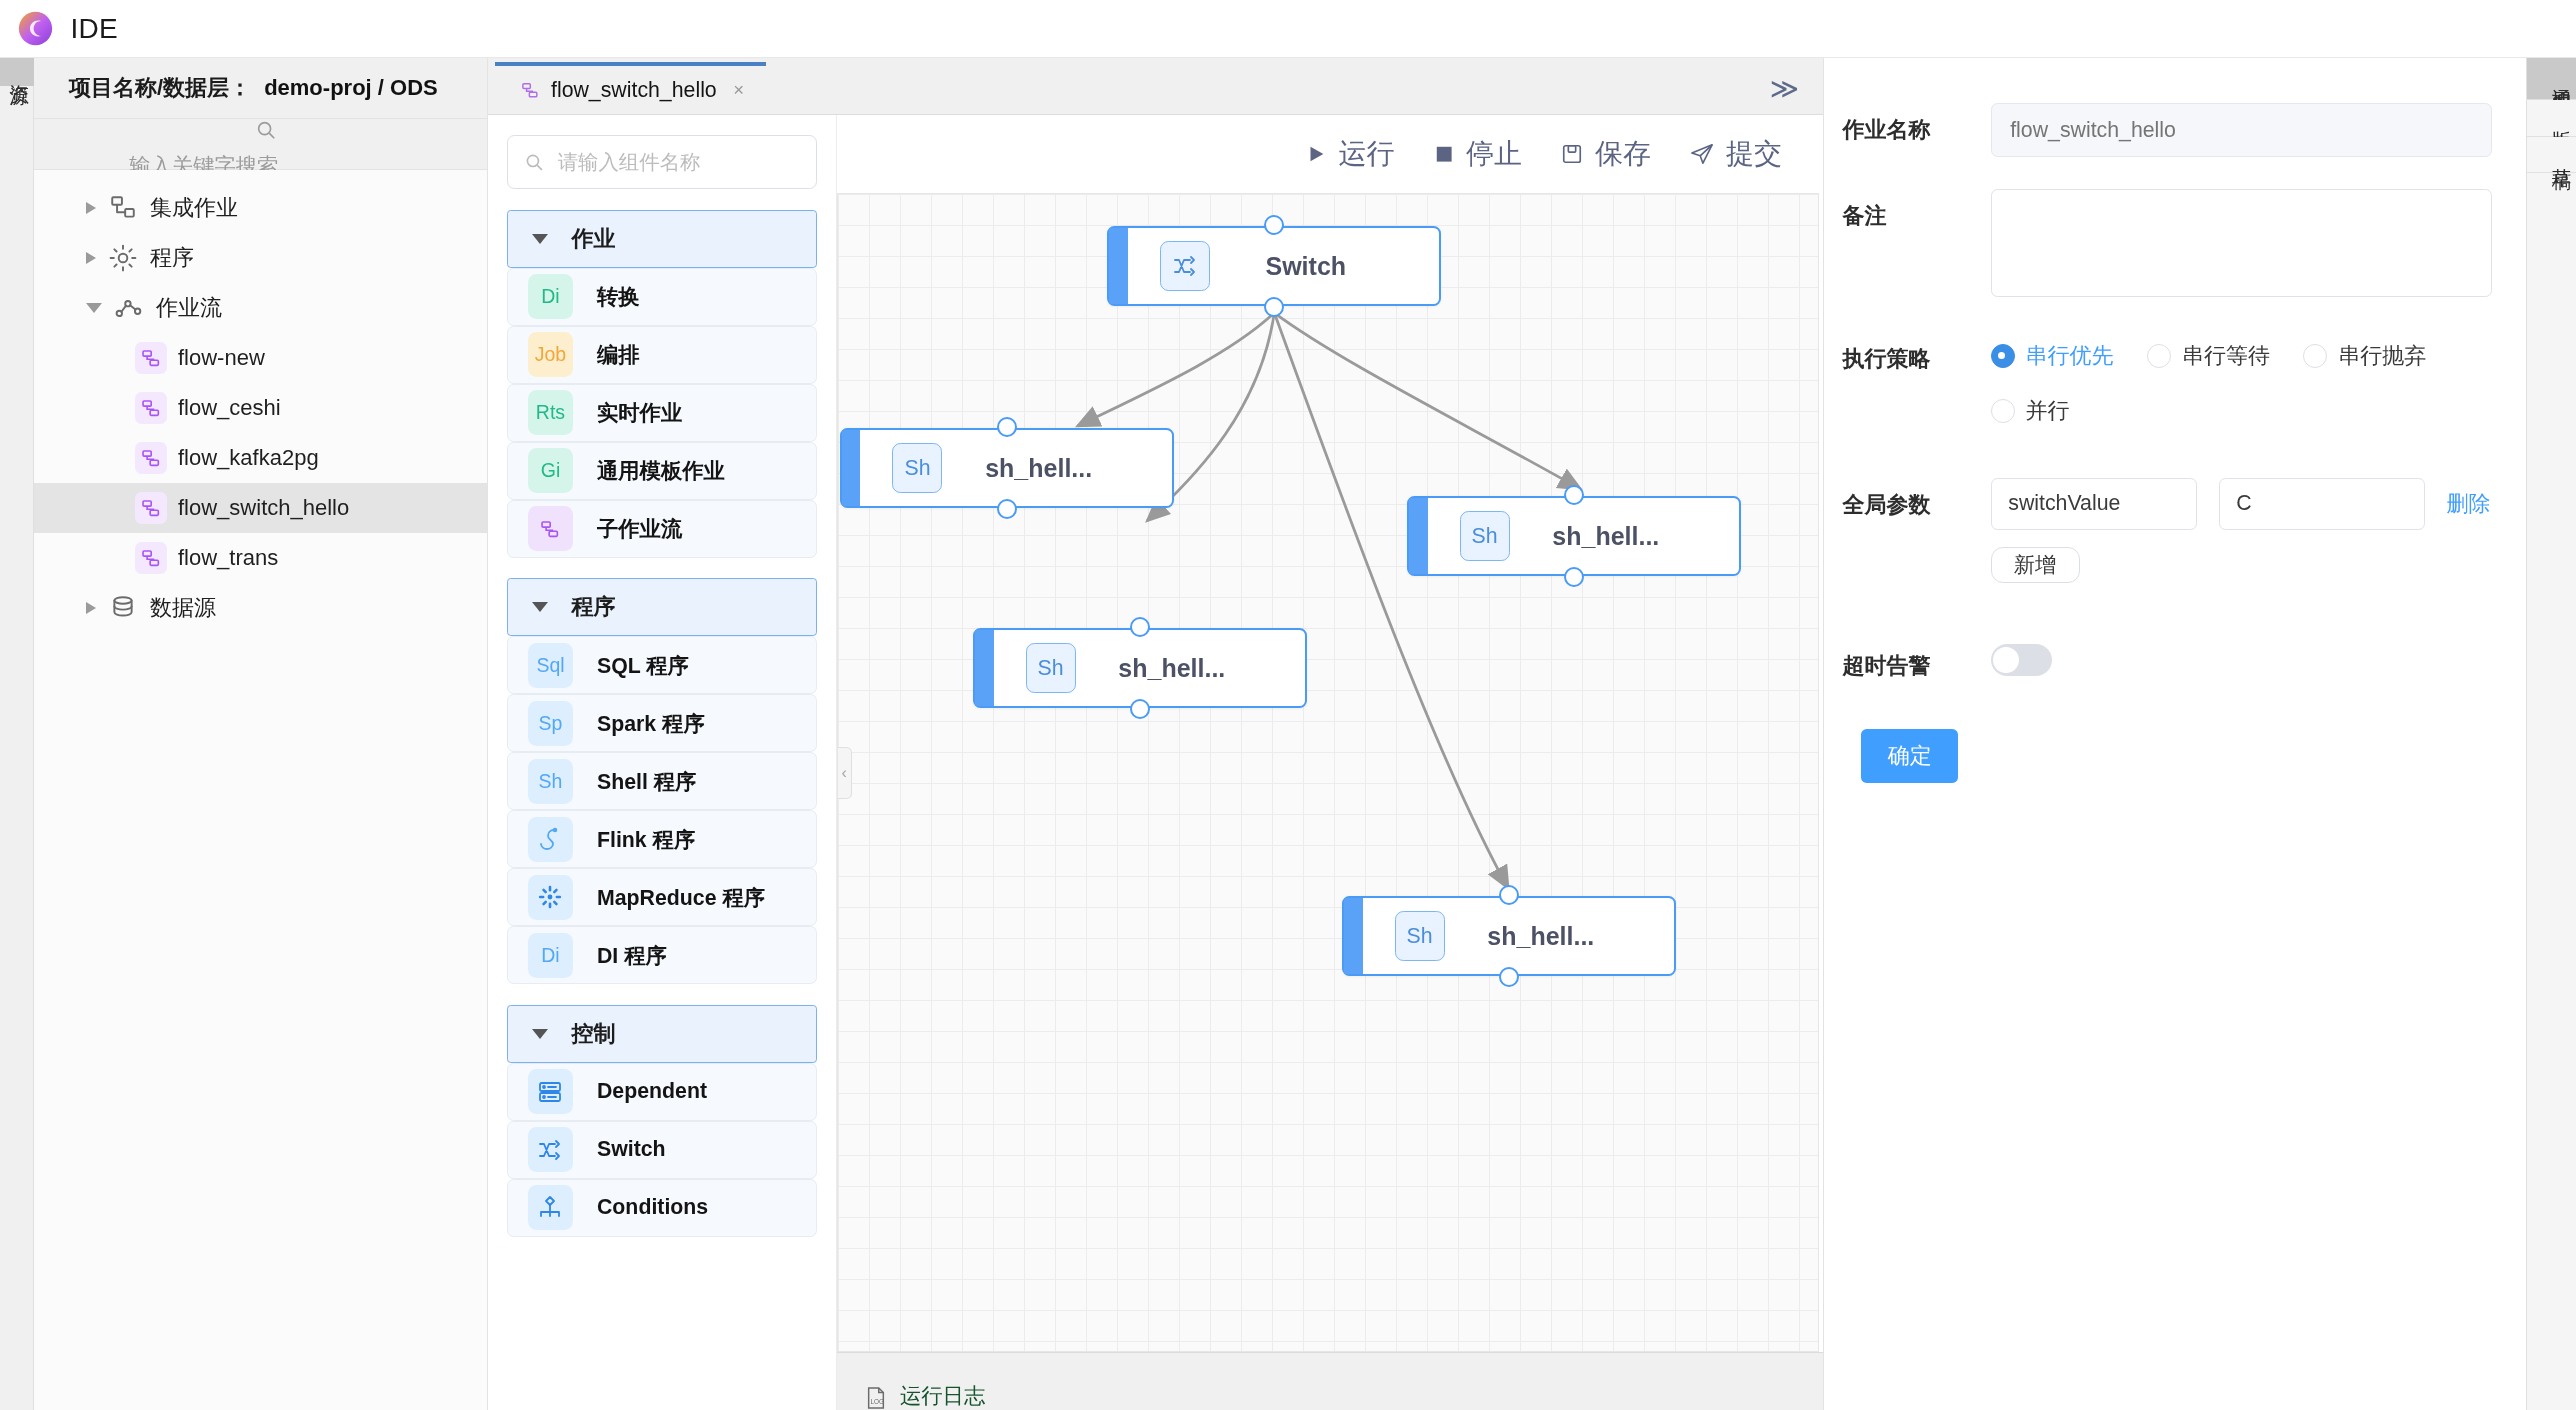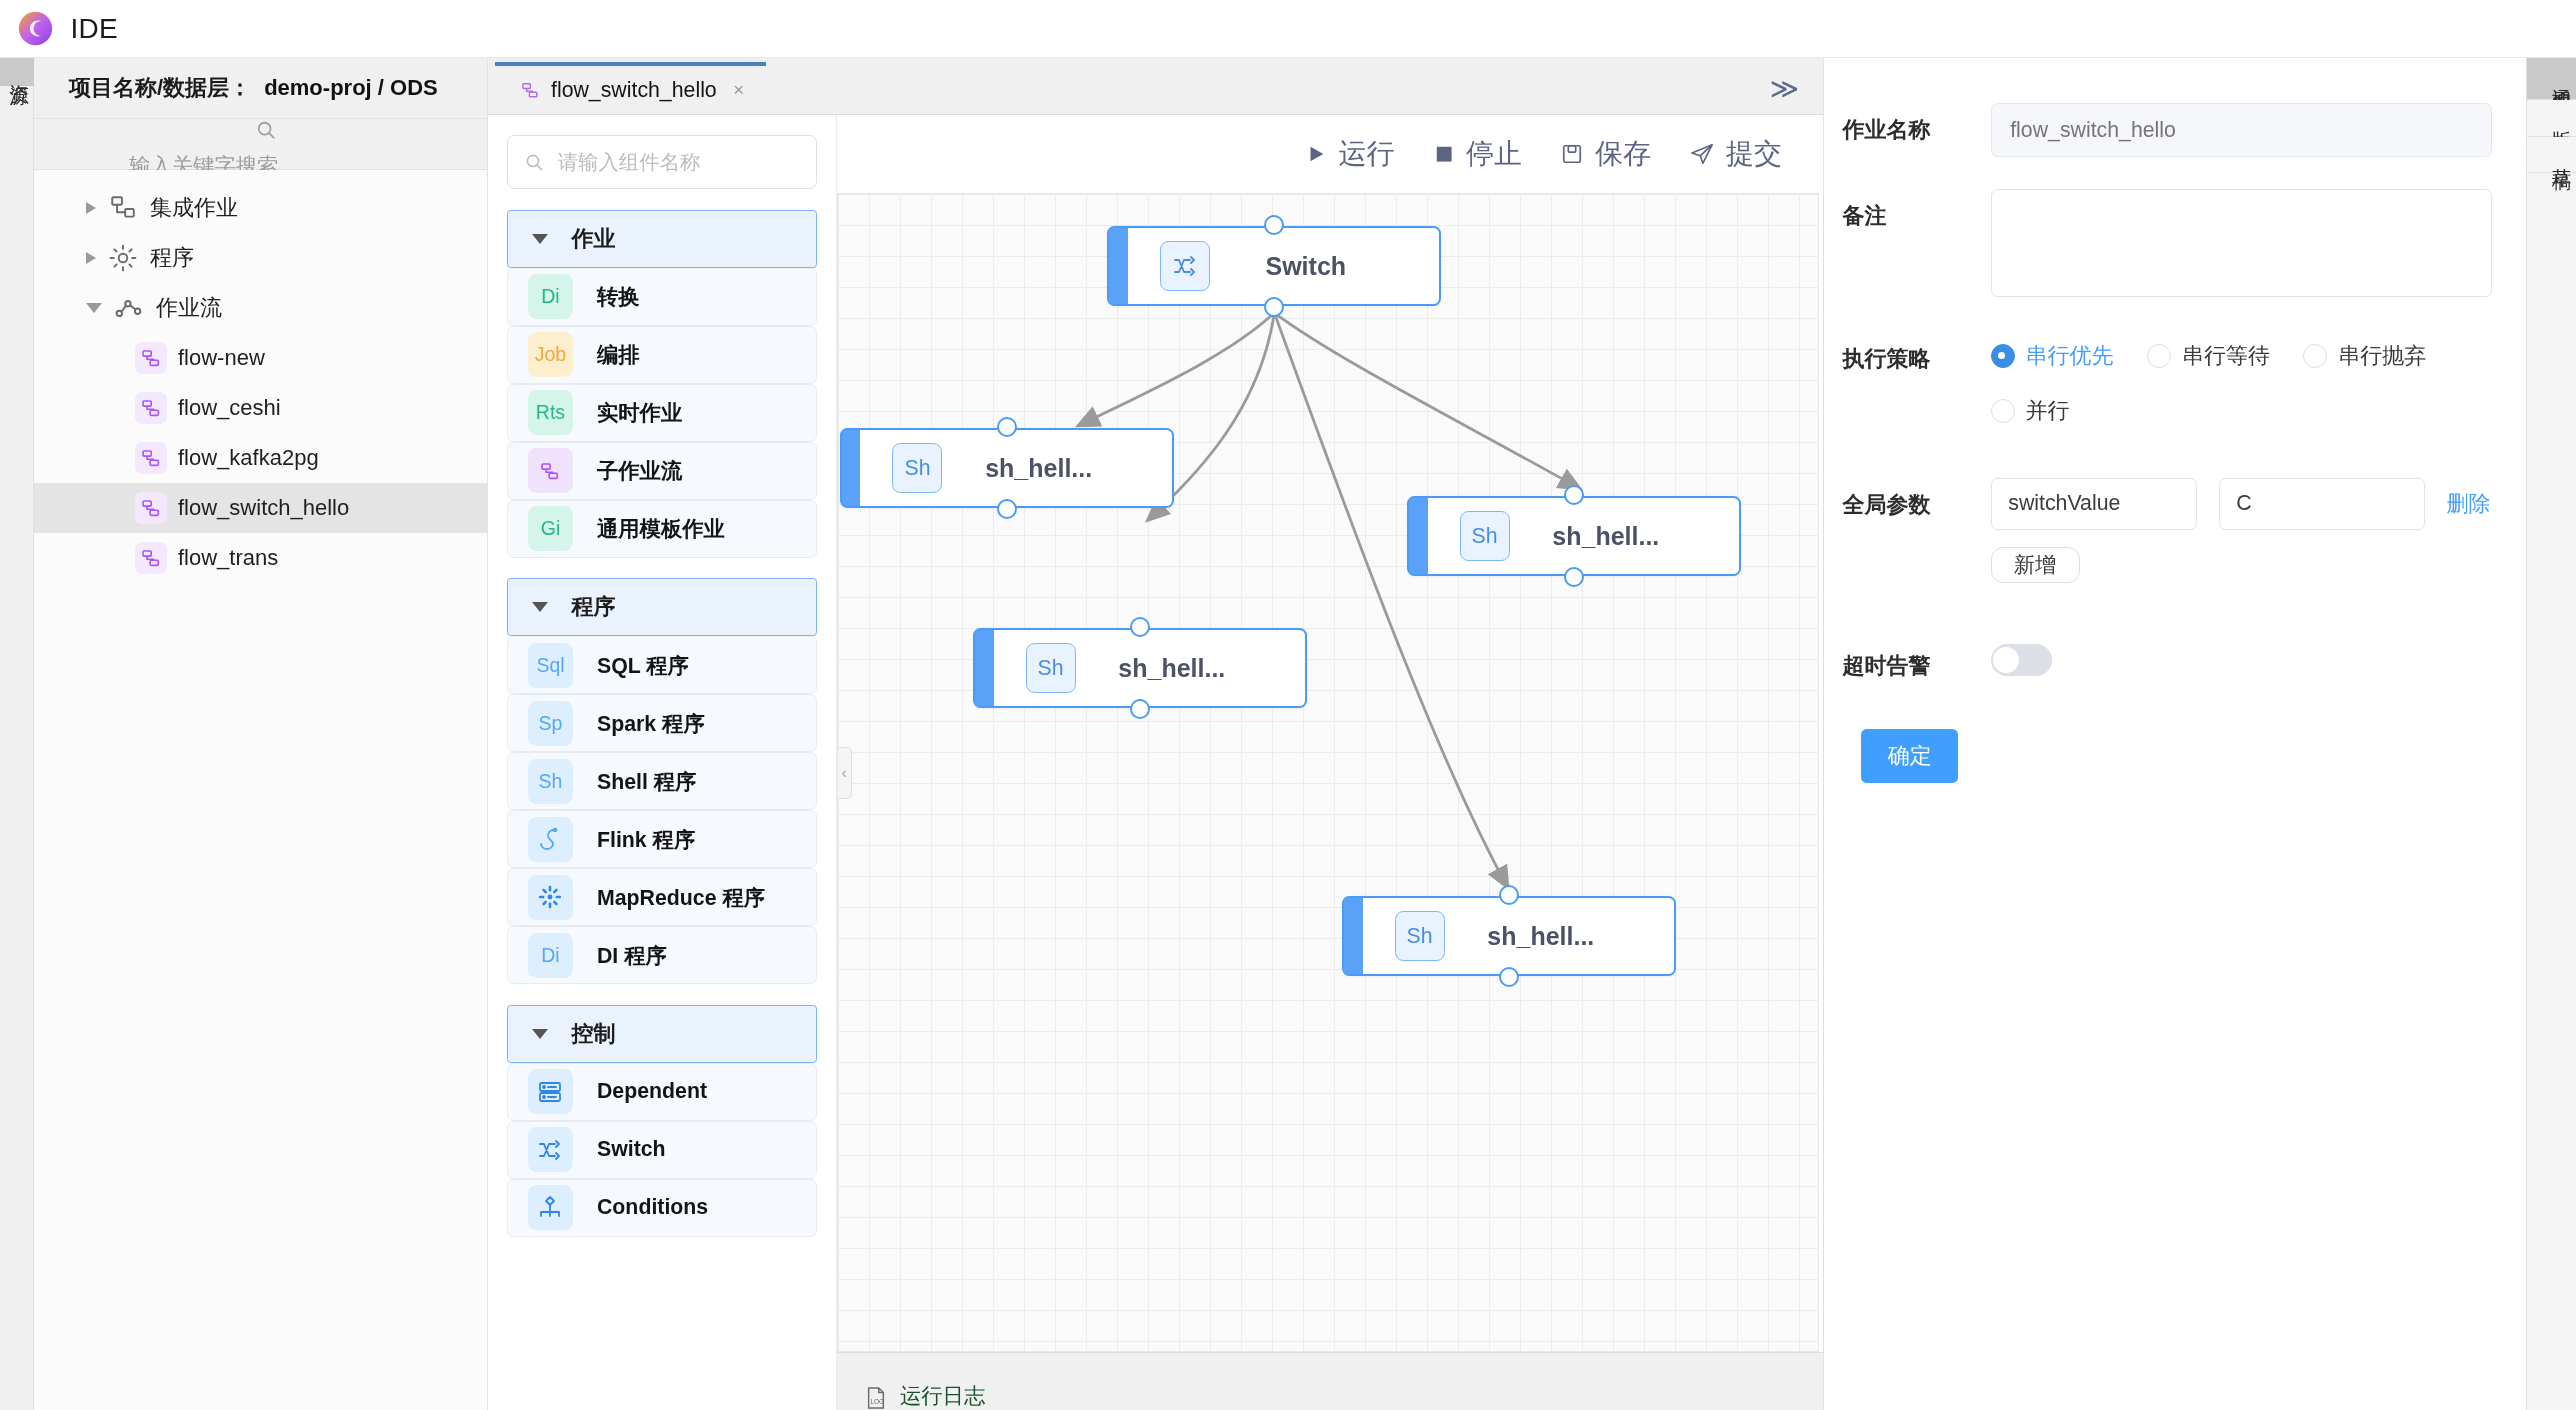--- a/index.html
+++ b/index.html
@@ -394,20 +394,31 @@
             <span class="caret hidden"></span>
             <span class="flow-ico">
               <svg width="20.4" height="20.4" viewBox="0 0 20 20" fill="none" stroke="#a855f7" stroke-width="1.6">
                 <rect x="2" y="3" width="8" height="5" rx="1"></rect>
                 <rect x="9" y="12" width="8" height="5" rx="1"></rect>
                 <path d="M6 8v3h7"></path>
               </svg>
             </span>
             <span>flow_trans</span>
           </div>
+          <div class="tree-node">
+            <span class="caret"></span>
+            <span class="node-ico">
+              <svg width="28" height="28" viewBox="0 0 26 26" fill="none" stroke="#6b6b6b" stroke-width="1.8" stroke-linecap="round" stroke-linejoin="round">
+                <ellipse cx="13" cy="6" rx="8" ry="3"></ellipse>
+                <path d="M5 6v11c0 1.7 3.6 3 8 3s8-1.3 8-3V6"></path>
+                <path d="M5 11.5c0 1.7 3.6 3 8 3s8-1.3 8-3"></path>
+              </svg>
+            </span>
+            <span>数据源</span>
+          </div>
         </div>
     </div>
 
     <div class="editor">
       <div class="tabstrip">
         <div class="tab">
           <span class="tab-ico">
             <svg width="18.6" height="18.6" viewBox="0 0 20 20" fill="none" stroke="#b06fe8" stroke-width="1.6">
               <rect x="2" y="3" width="8" height="5" rx="1"></rect>
                 <rect x="9" y="12" width="8" height="5" rx="1"></rect>
@@ -443,32 +454,32 @@
               </div>
               <div class="pal-item">
                 <span class="badge" style="background:#fdeecd;color:#f2a73b">Job</span>
                 <span>编排</span>
               </div>
               <div class="pal-item">
                 <span class="badge" style="background:#d6f5ea;color:#22b98a">Rts</span>
                 <span>实时作业</span>
               </div>
               <div class="pal-item">
+                <span class="badge" style="background:#d6f5ea;color:#22b98a">Gi</span>
+                <span>通用模板作业</span>
+              </div>
+              <div class="pal-item">
                 <span class="badge" style="background:#f0e2fd;color:#a855f7">
                   <svg width="20.4" height="20.4" viewBox="0 0 20 20" fill="none" stroke="#a855f7" stroke-width="1.6">
                     <rect x="2" y="3" width="8" height="5" rx="1"></rect>
                     <rect x="9" y="12" width="8" height="5" rx="1"></rect>
                     <path d="M6 8v3h7"></path>
                   </svg>
                 </span>
                 <span>子作业流</span>
-              </div>
-              <div class="pal-item">
-                <span class="badge" style="background:#d6f5ea;color:#22b98a">Gi</span>
-                <span>通用模板作业</span>
               </div>
               <div class="pal-section">
                 <span class="sec-caret"></span>
                 <span>程序</span>
               </div>
               <div class="pal-item">
                 <span class="badge" style="background:#ddeeff;color:#53a8f5">Sql</span>
                 <span>SQL 程序</span>
               </div>
               <div class="pal-item">

